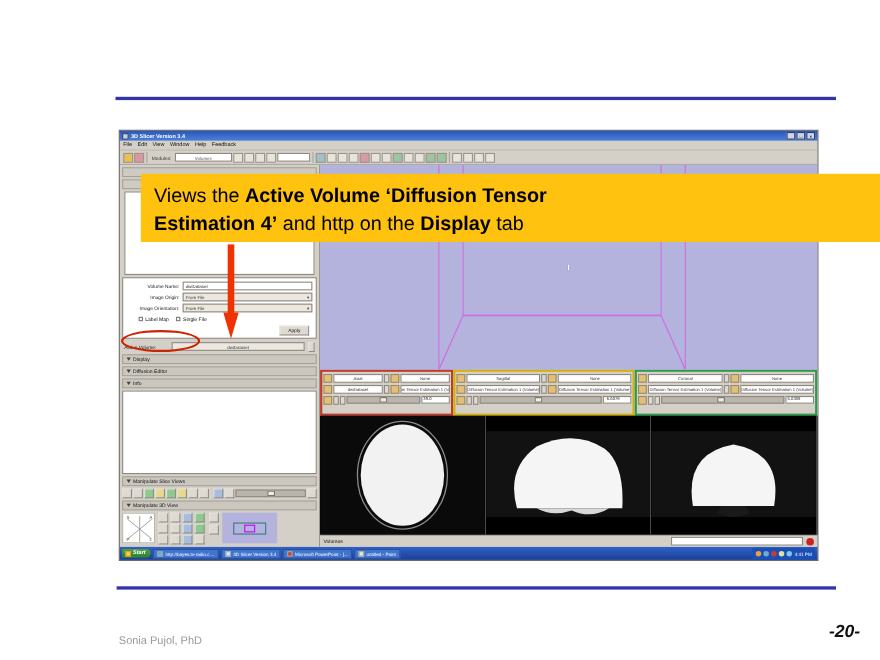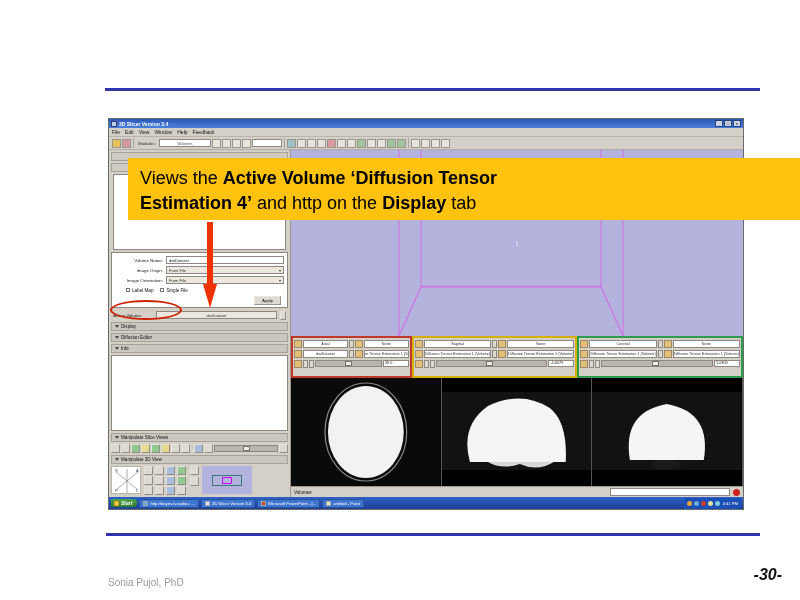--- a/index.html
+++ b/index.html
@@ -514,13 +514,13 @@
   <rect x="4" y="0" width="6" height="66" fill="#ee3300"></rect>
   <polygon points="0,62 14,62 7,86" fill="#ee3300"></polygon>
 </svg>
 
 <div id="red-ellipse"></div>
 
 <div id="footer-rule"></div>
 <div id="footer-left">Sonia Pujol, PhD</div>
 <div id="footer-right">
 </div>
-<div id="page-num">-30-</div>
+<div id="page-num">-20-</div>
 
 </body></html>

